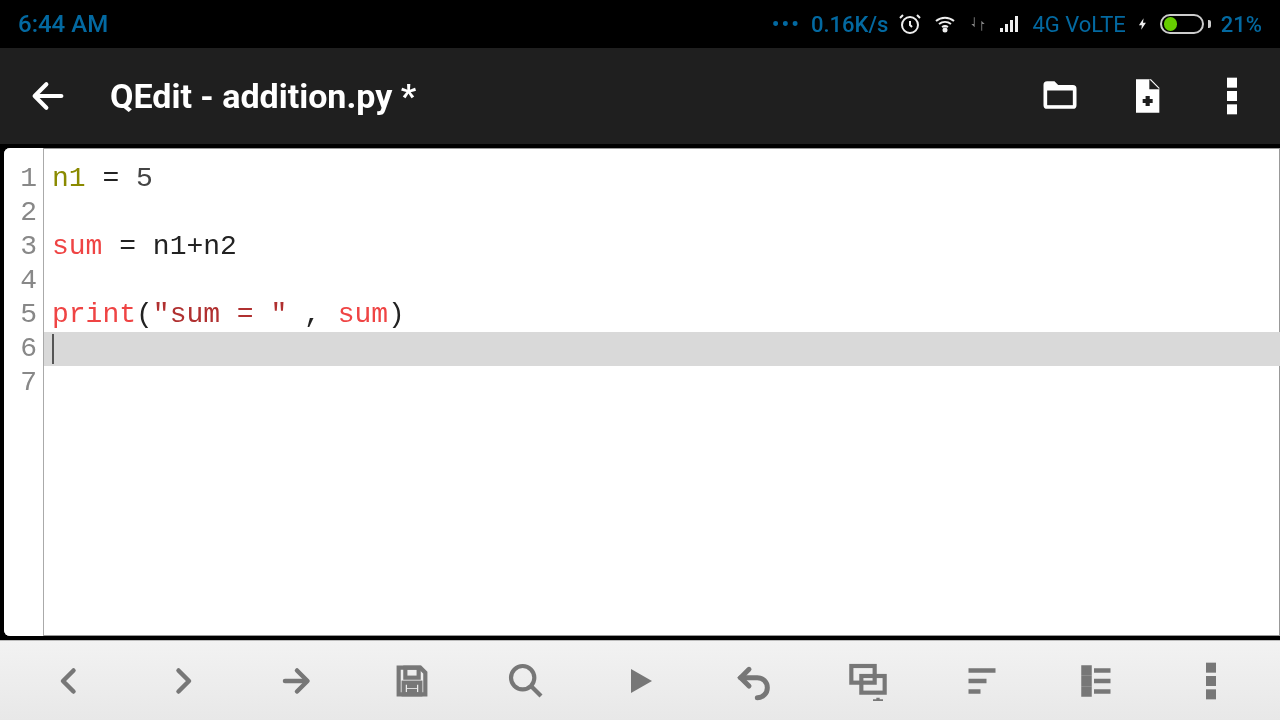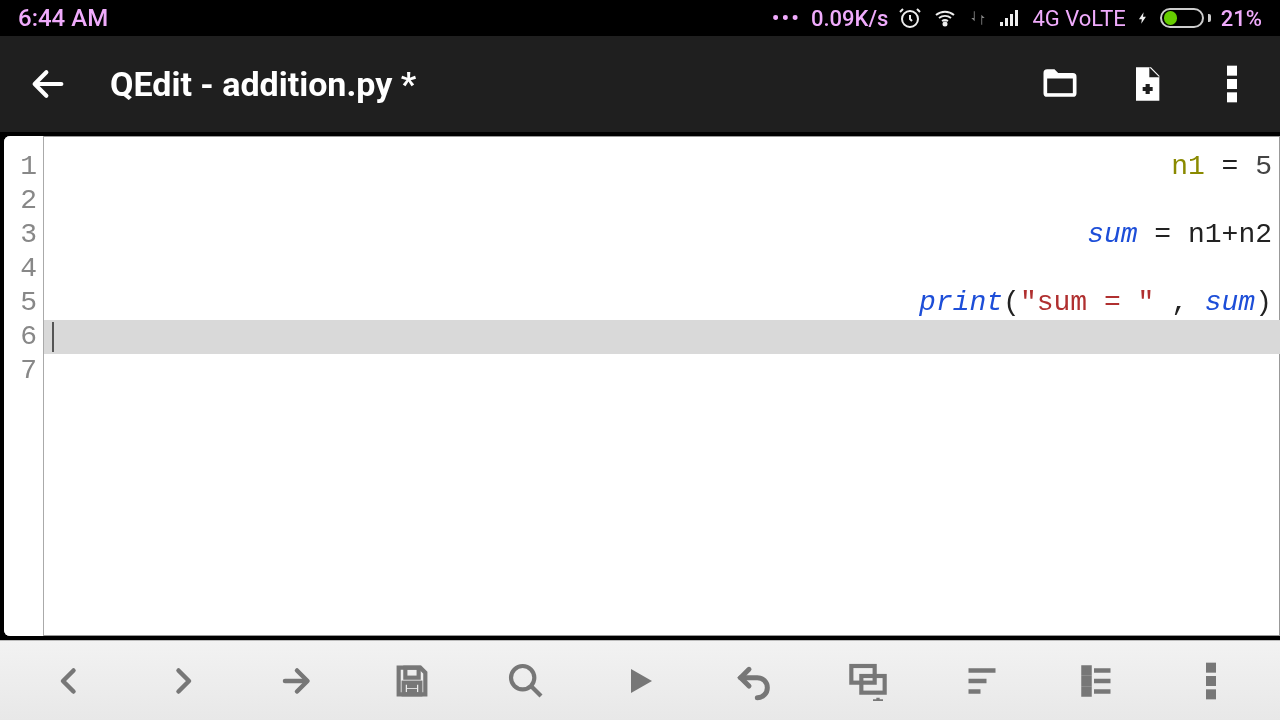--- a/index.html
+++ b/index.html
@@ -6,23 +6,23 @@
 body {
   width: 1280px;
   height: 720px;
   background: #000;
   font-family: Roboto, Arial, sans-serif;
   overflow: hidden;
   display: flex;
   flex-direction: column;
 }
 .status-bar {
-  height: 36px;
+  height: 48px;
   background: #000;
-  color: #f0abfc;
+  color: #0369a1;
   display: flex;
   align-items: center;
   padding: 0 18px;
   font-size: 24px;
   font-weight: 500;
 }
 .status-left { flex: 0 0 auto; }
 .status-right {
   margin-left: auto;
   display: flex;
@@ -100,39 +100,39 @@
   padding-right: 6px;
 }
 .code-area {
   flex: 1;
   padding: 14px 8px 0 8px;
   font-family: "Courier New", monospace;
   font-size: 28px;
   line-height: 34px;
   position: relative;
 }
-.code-line { height: 34px; white-space: pre; text-align: right; }
+.code-line { height: 34px; white-space: pre; }
 .code-line.current {
   background: #d9d9d9;
   margin-left: -8px; padding-left: 8px;
   margin-right: -8px; padding-right: 8px;
   position: relative;
 }
 .cursor {
   position: absolute;
   left: 8px;
   width: 2px;
   height: 30px;
   background: #555;
   top: 2px;
 }
 .tok-var { color: #8a8a00; }
 .tok-op  { color: #222; }
 .tok-num { color: #444; }
-.tok-kw  { color: #1d4ed8; font-style: italic; }
+.tok-kw  { color: #ef4444; }
 .tok-str { color: #b03030; }
 .bottom-toolbar {
   height: 80px;
   background: linear-gradient(#f2f2f2,#e8e8e8);
   border-top: 1px solid #bbb;
   display: flex;
   align-items: center;
   justify-content: space-around;
   padding: 0 12px;
 }
@@ -143,21 +143,21 @@
 }
 svg { display: block; }
 </style>
 </head>
 <body>
 
 <div class="status-bar">
   <div class="status-left">6:44 AM</div>
   <div class="status-right">
     <span class="dots">•••</span>
-    <span>0.09K/s</span>
+    <span>0.16K/s</span>
     <span>
       <svg width="24" height="24" viewBox="0 0 24 24" fill="none" stroke="#eee" stroke-width="2">
           <circle cx="12" cy="13" r="8"></circle>
           <path d="M12 9v4l2 2"></path>
           <path d="M5 3l-3 3M19 3l3 3"></path>
         </svg>
     </span>
     <span>
       <svg width="26" height="24" viewBox="0 0 24 24" fill="none" stroke="#eee" stroke-width="2">
           <path d="M3 9a14 14 0 0 1 18 0"></path>

